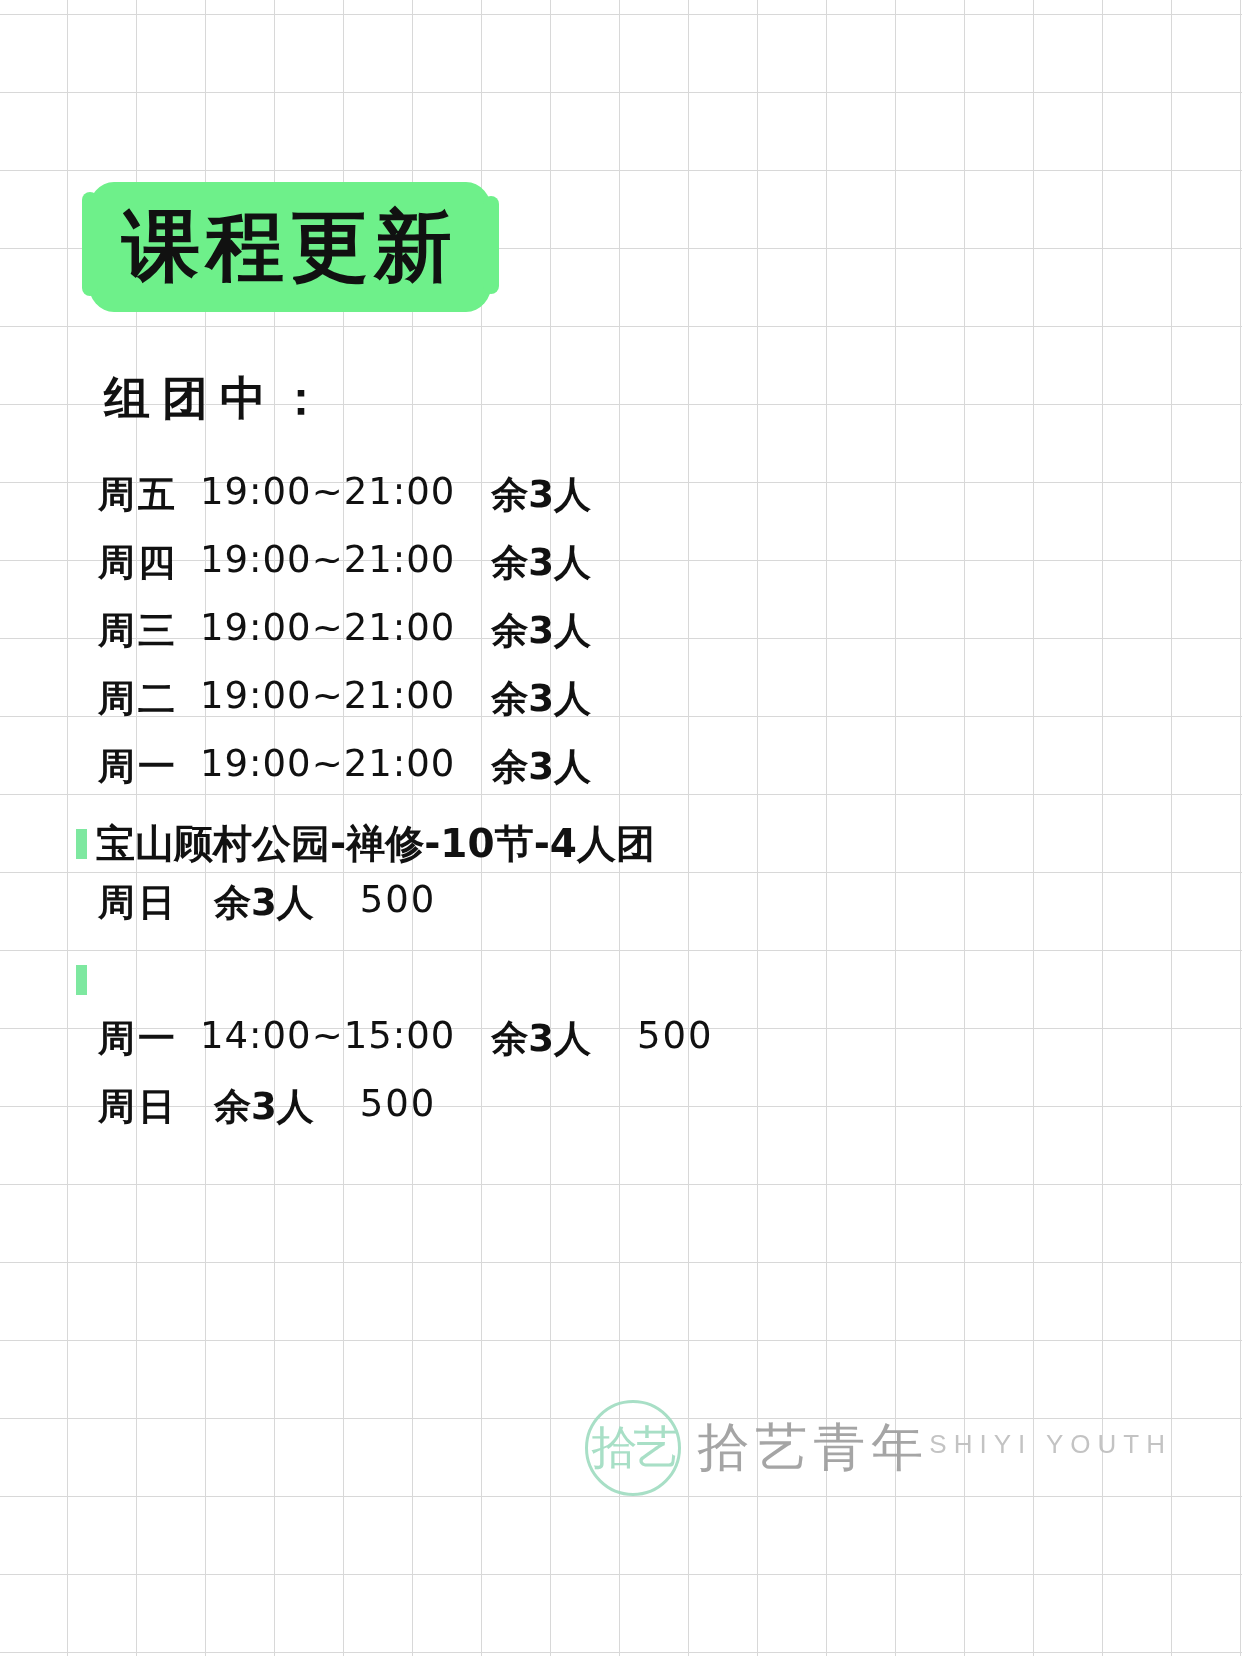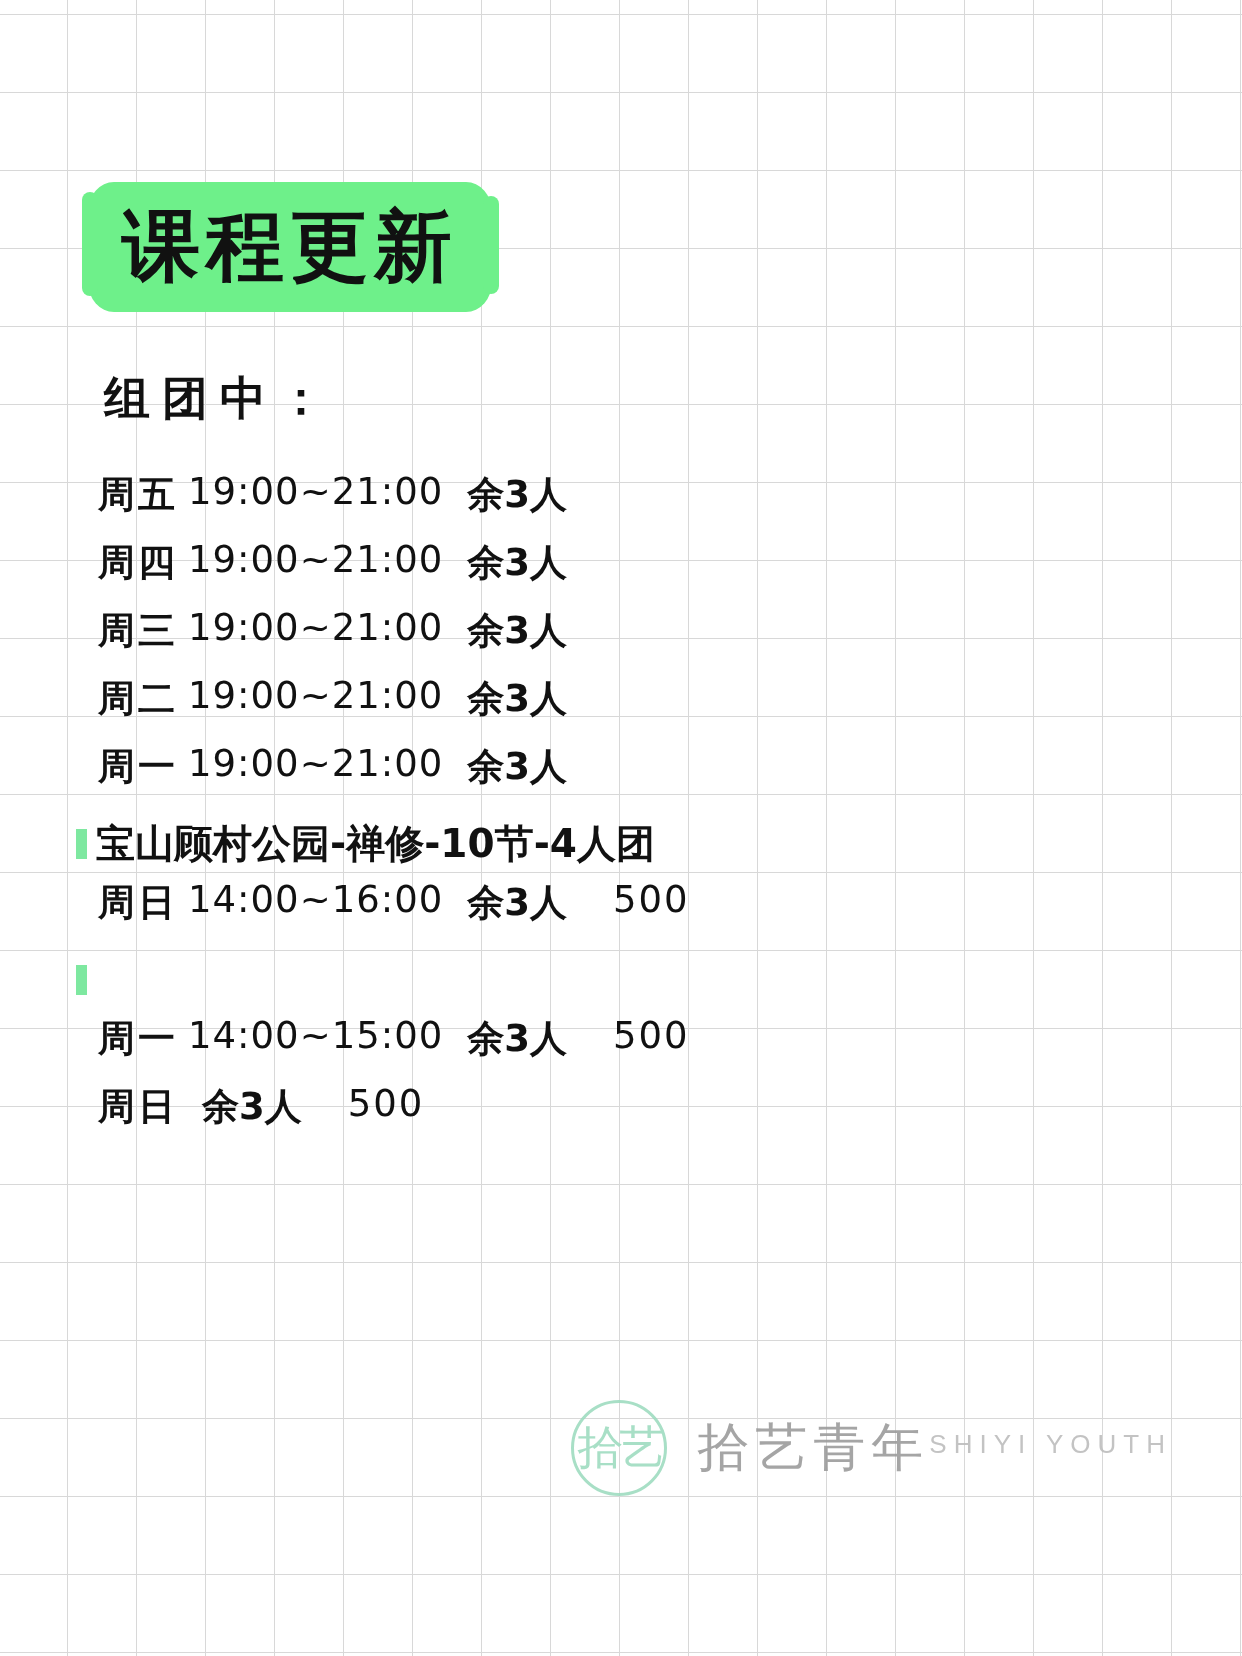--- a/index.html
+++ b/index.html
@@ -117,39 +117,39 @@
   .session-row {
     display: flex;
     height: 68px;
     padding-left: 22px;
     font-size: 37px;
     color: #111111;
     font-family: "DejaVu Sans", "Liberation Sans", sans-serif;
     white-space: nowrap;
   }
   .session-row .day { font-weight: bold; letter-spacing: 3px; }
-  .session-row .time { margin-left: 10px; letter-spacing: 1px; }
-  .session-row .seats { margin-left: 24px; font-weight: bold; }
+  .session-row .time { margin-left: 22px; letter-spacing: 1px; }
+  .session-row .seats { margin-left: 36px; font-weight: bold; }
   .session-row .price { margin-left: 46px; letter-spacing: 2px; }
 
   
   #watermark {
     position: absolute;
     right: 70px;
     bottom: 160px;
     display: flex;
     align-items: center;
     opacity: 0.9;
   }
   #wm-logo {
     width: 96px; height: 96px;
     border: 3px solid #9fdcc0;
     border-radius: 50%;
     position: relative;
-    margin-right: 30px;
+    margin-right: 16px;
     flex: none;
   }
   #wm-logo-inner {
     position: absolute;
     inset: 0;
     display: flex;
     align-items: center;
     justify-content: center;
     font-size: 46px;
     color: #9fdcc0;
@@ -221,21 +221,20 @@
     <div class="course-block">
       <div class="course-title-row">
         <span class="bullet"></span>
         <span class="course-title">
           <span>宝山顾村公园-禅修-10节-4人团</span>
           <span class="price"></span>
         </span>
       </div>
       <div class="session-row">
         <span class="day">周日</span>
-        <span class="time">14:00~16:00</span>
         <span class="seats">余3人</span>
         <span class="price">500</span>
       </div>
     </div>
 
     <div class="course-block">
       <div class="course-title-row">
         <span class="bullet"></span>
       </div>
       <div class="session-row">

